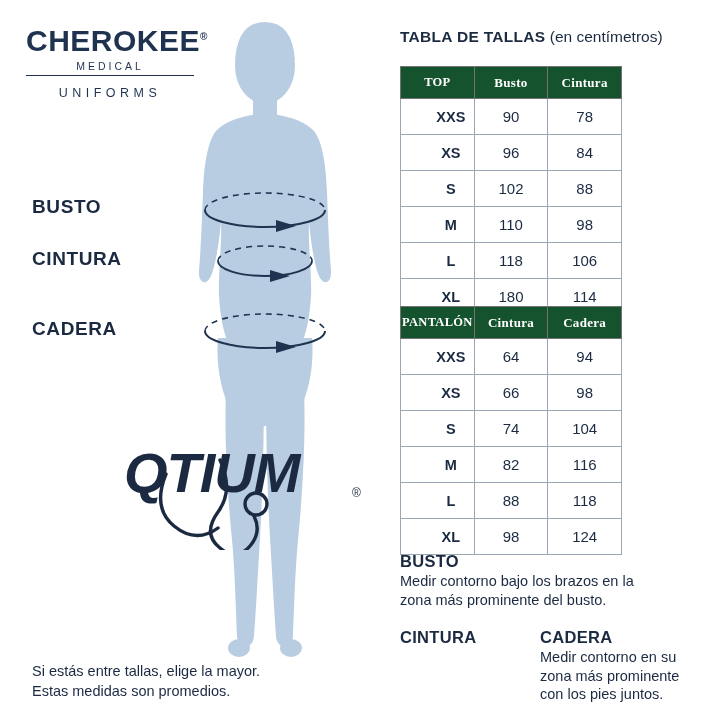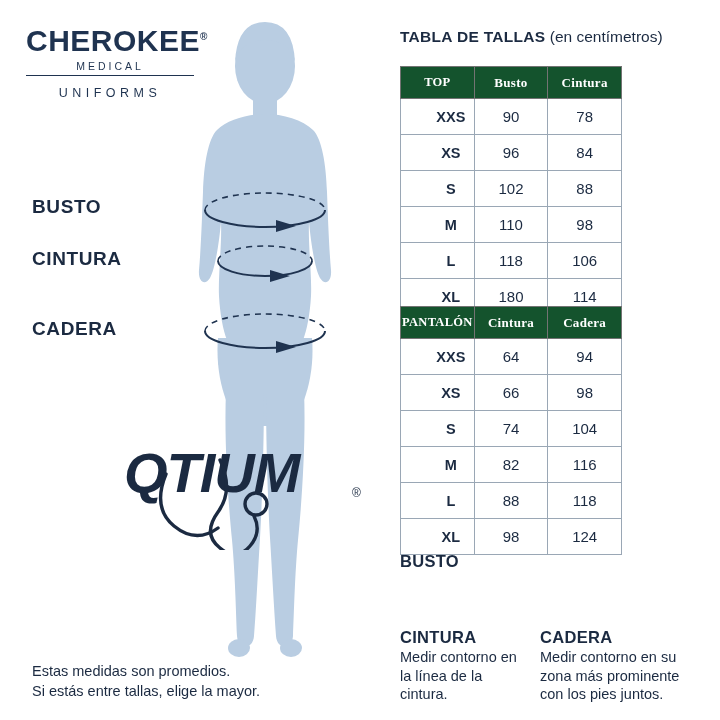--- a/index.html
+++ b/index.html
@@ -270,22 +270,22 @@
     <svg width="250" height="110" viewBox="0 0 250 110" style="position:absolute;left:0;top:0">
       <g fill="none" stroke="#1b2a41" stroke-width="3.4" stroke-linecap="round">
         <path d="M42 34 q-14 34 8 52 q22 18 44 2"></path>
         <path d="M96 20 q14 30 -2 52 q-16 22 2 36 q16 14 30 -2 q12 -14 4 -30"></path>
       </g>
       <circle cx="132" cy="64" r="11" fill="none" stroke="#1b2a41" stroke-width="3.4"></circle>
     </svg>
   </div>
 
   <div class="footnote">
+    <div>Si estás entre tallas, elige la mayor.</div>
     <div>Estas medidas son promedios.</div>
-    <div>Si estás entre tallas, elige la mayor.</div>
   </div>
 
   <div class="table-title">
     <b>TABLA DE TALLAS</b>
     <span>(en centímetros)</span>
   </div>
 
   <table class="sizes" id="table-top">
     <thead>
       <tr>
@@ -365,23 +365,23 @@
       <tr>
           <td class="sz">XL</td>
           <td>98</td>
           <td>124</td>
         </tr>
     </tbody>
   </table>
 
   <div class="note-block" id="note-busto">
     <div class="note-head">BUSTO</div>
+    <div class="note-body">Medir contorno bajo los brazos en la zona más prominente del busto.</div>
   </div>
   <div class="note-block" id="note-cintura">
     <div class="note-head">CINTURA</div>
-    <div class="note-body">Medir contorno en la línea de la cintura.</div>
   </div>
   <div class="note-block" id="note-cadera">
     <div class="note-head">CADERA</div>
     <div class="note-body">Medir contorno en su zona más prominente con los pies juntos.</div>
   </div>
 
 </div>
 
 </body></html>

